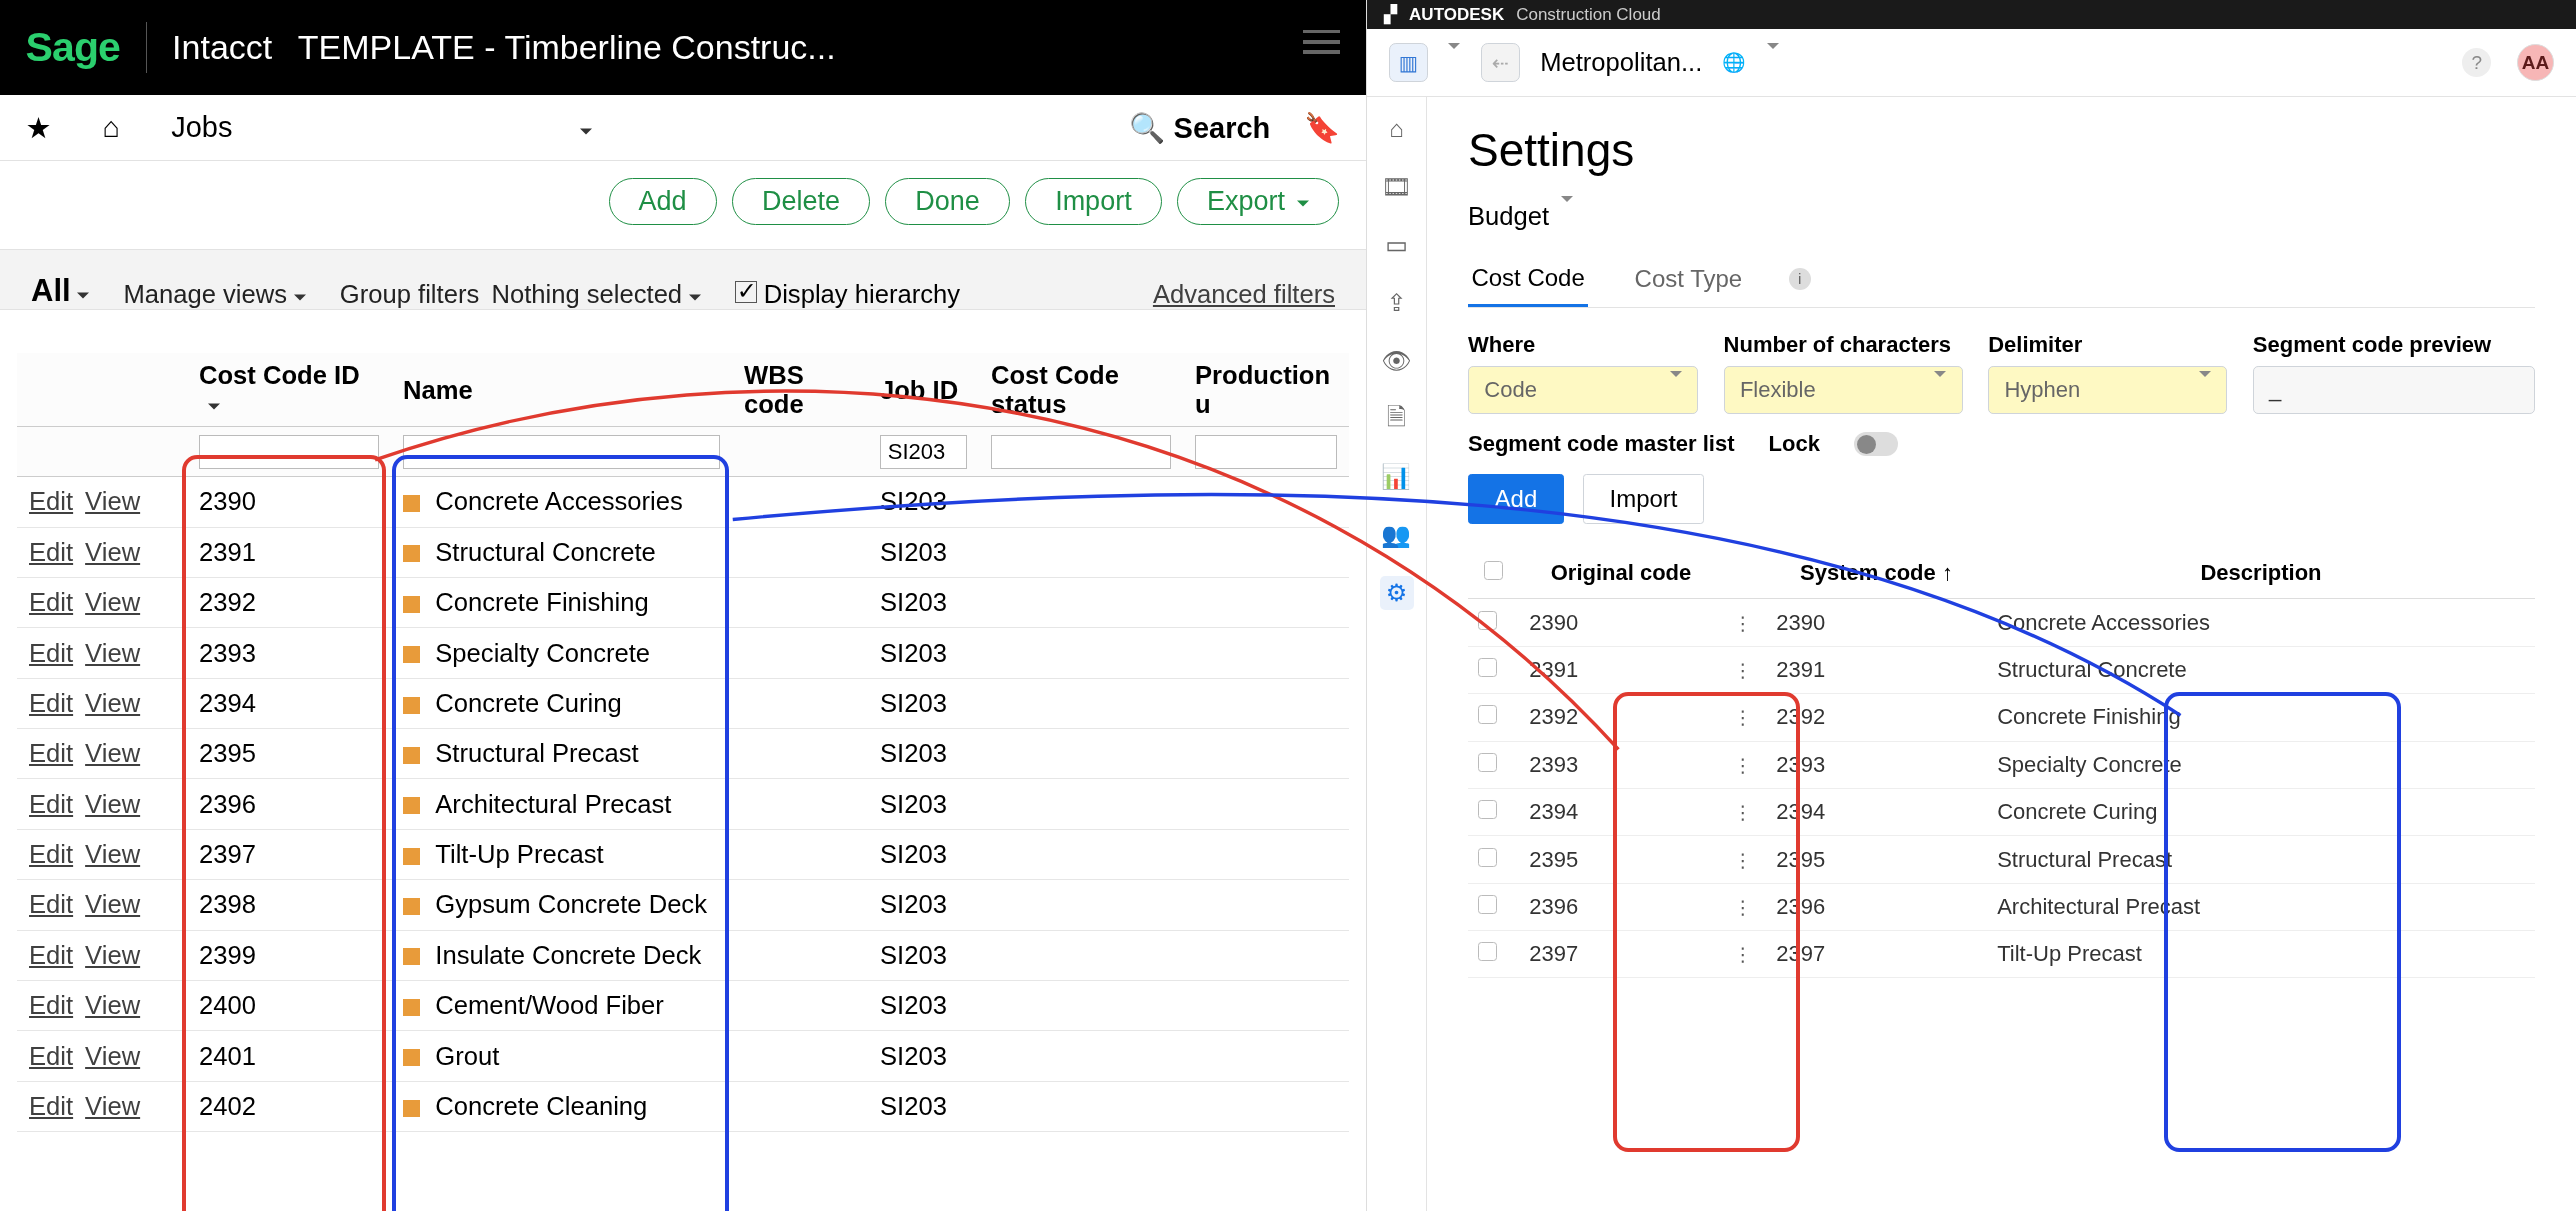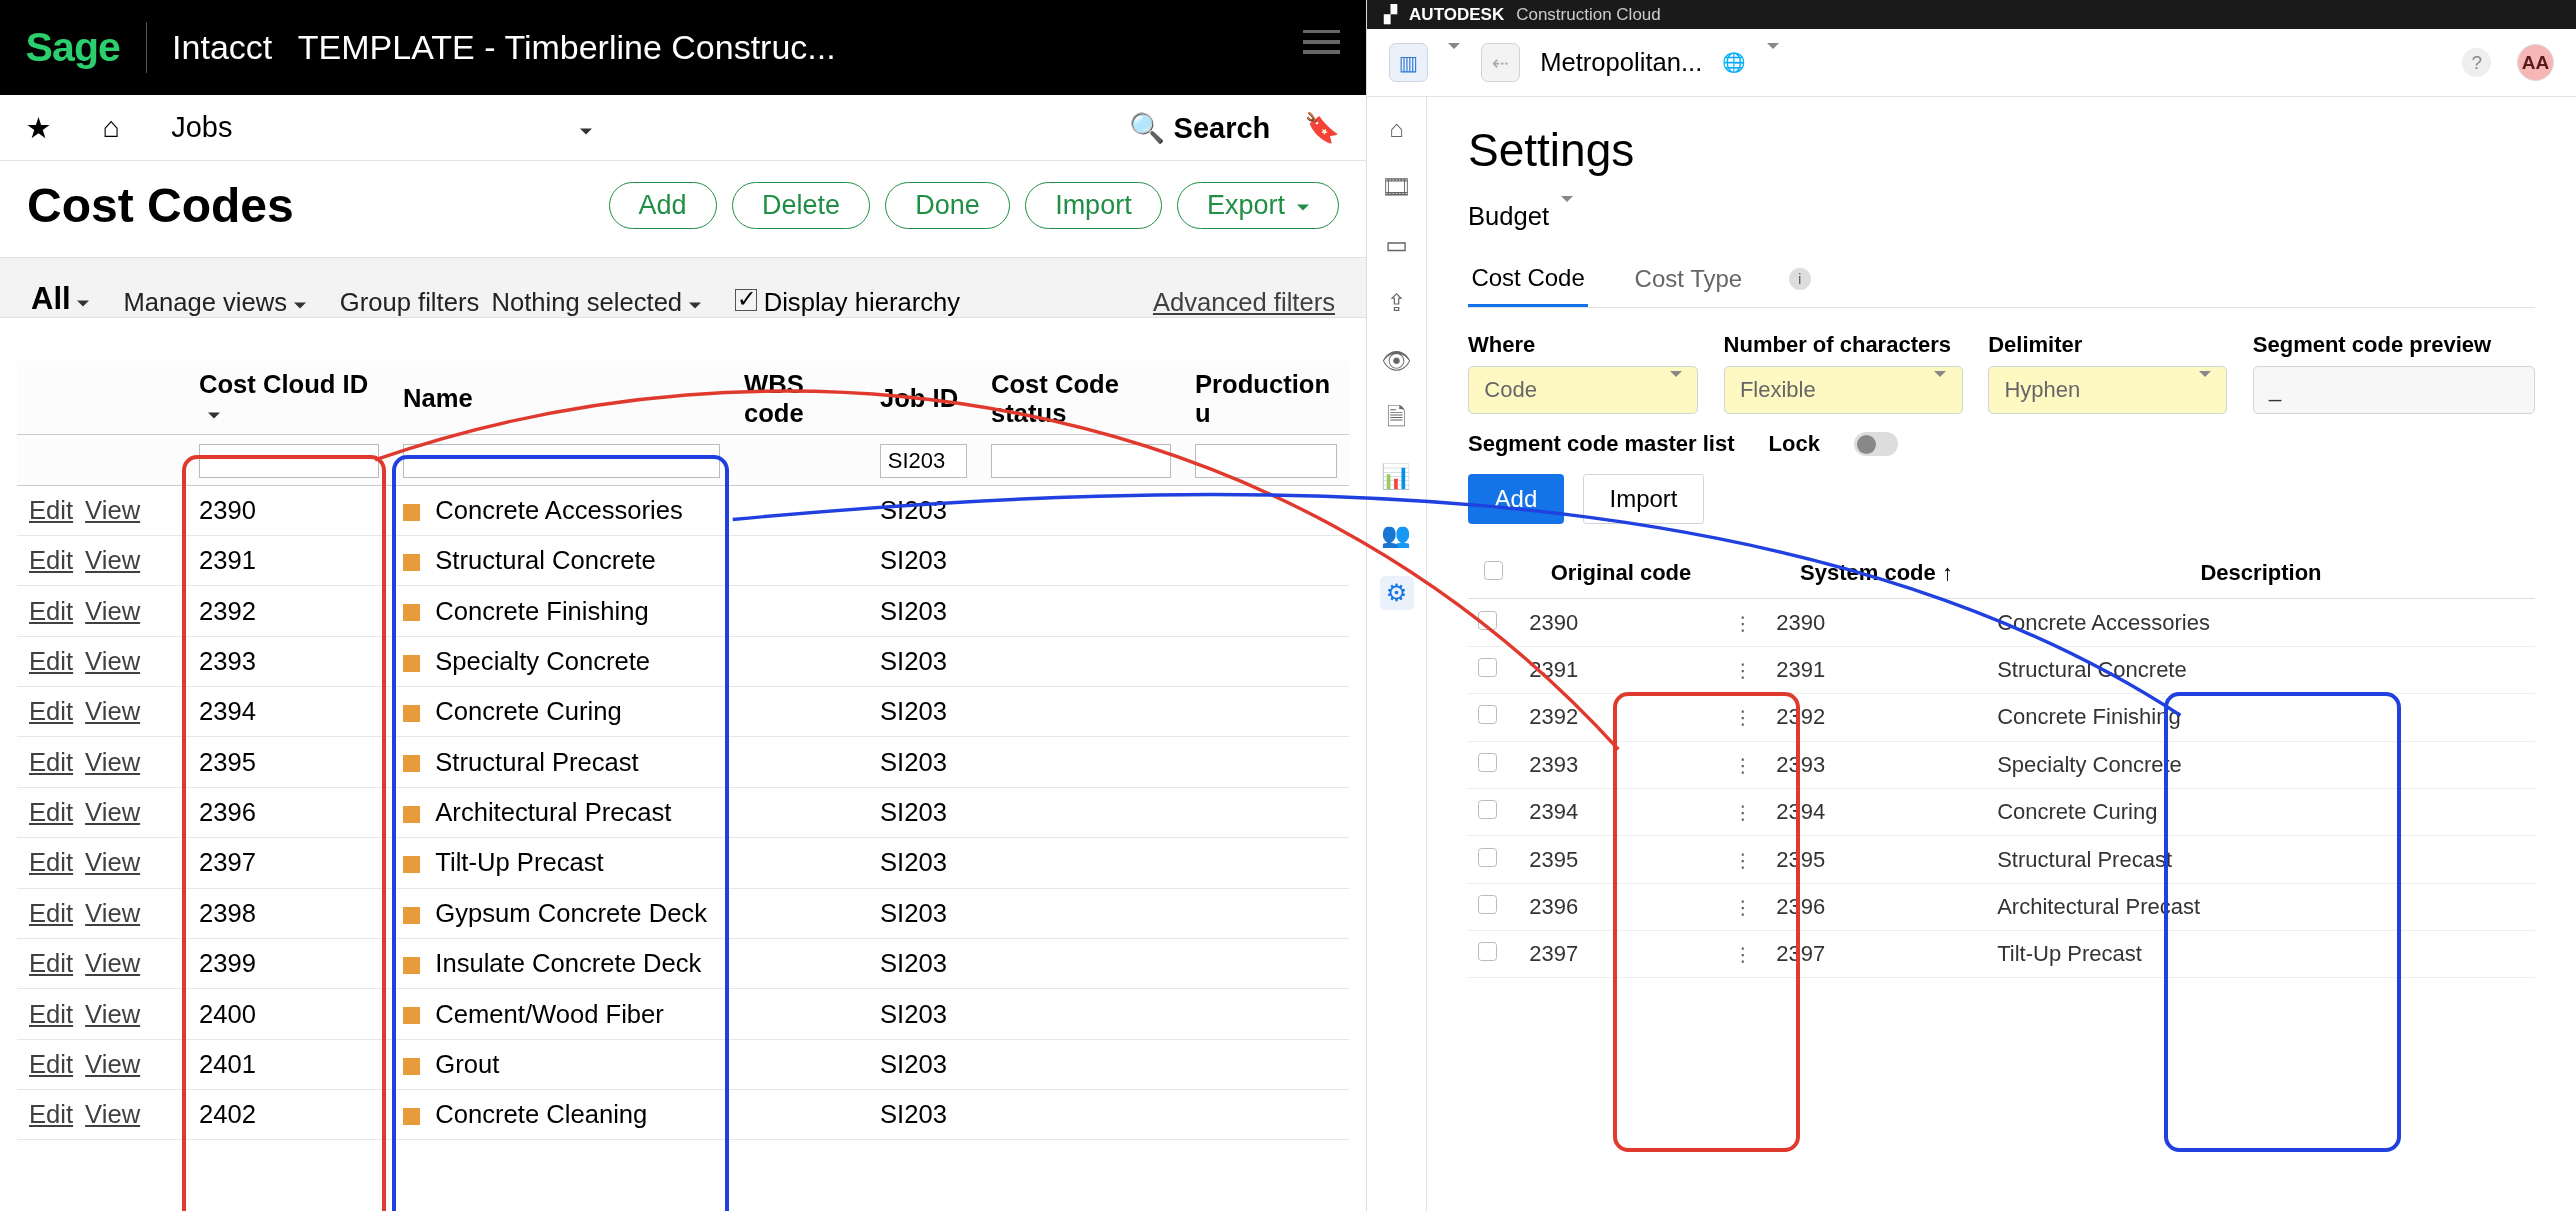--- a/index.html
+++ b/index.html
@@ -123,21 +123,20 @@
       <span>Jobs</span>
       <span class="chev-down"></span>
     </span>
     <div class="right">
       <span class="search">🔍 <b>Search</b></span>
       <span>🔖</span>
     </div>
   </div>
 
   <div class="titlebar">
-    <h1>Cost Codes</h1>
     <div class="pillbtns">
       <button class="pill">Add</button>
       <button class="pill">Delete</button>
       <button class="pill">Done</button>
       <button class="pill">Import</button>
       <button class="pill caret">Export</button>
     </div>
   </div>
 
   <div class="filterbar">
@@ -149,21 +148,21 @@
     </span>
     <span><span class="chk checked"></span><span>Display hierarchy</span></span>
     <a class="adv">Advanced filters</a>
   </div>
 
   <div class="costtable">
     <table>
       <thead>
         <tr>
           <th style="width:170px"></th>
-          <th style="width:204px" class="ccid-sort">Cost Cloud ID</th>
+          <th style="width:204px" class="ccid-sort">Cost Code ID</th>
           <th style="width:341px">Name</th>
           <th style="width:136px">WBS code</th>
           <th style="width:111px">Job ID</th>
           <th style="width:204px">Cost Code status</th>
           <th>Production u</th>
         </tr>
         <tr>
           <th></th>
           <th><input class="filter" style=""></th>
           <th><input class="filter" style=""></th>

